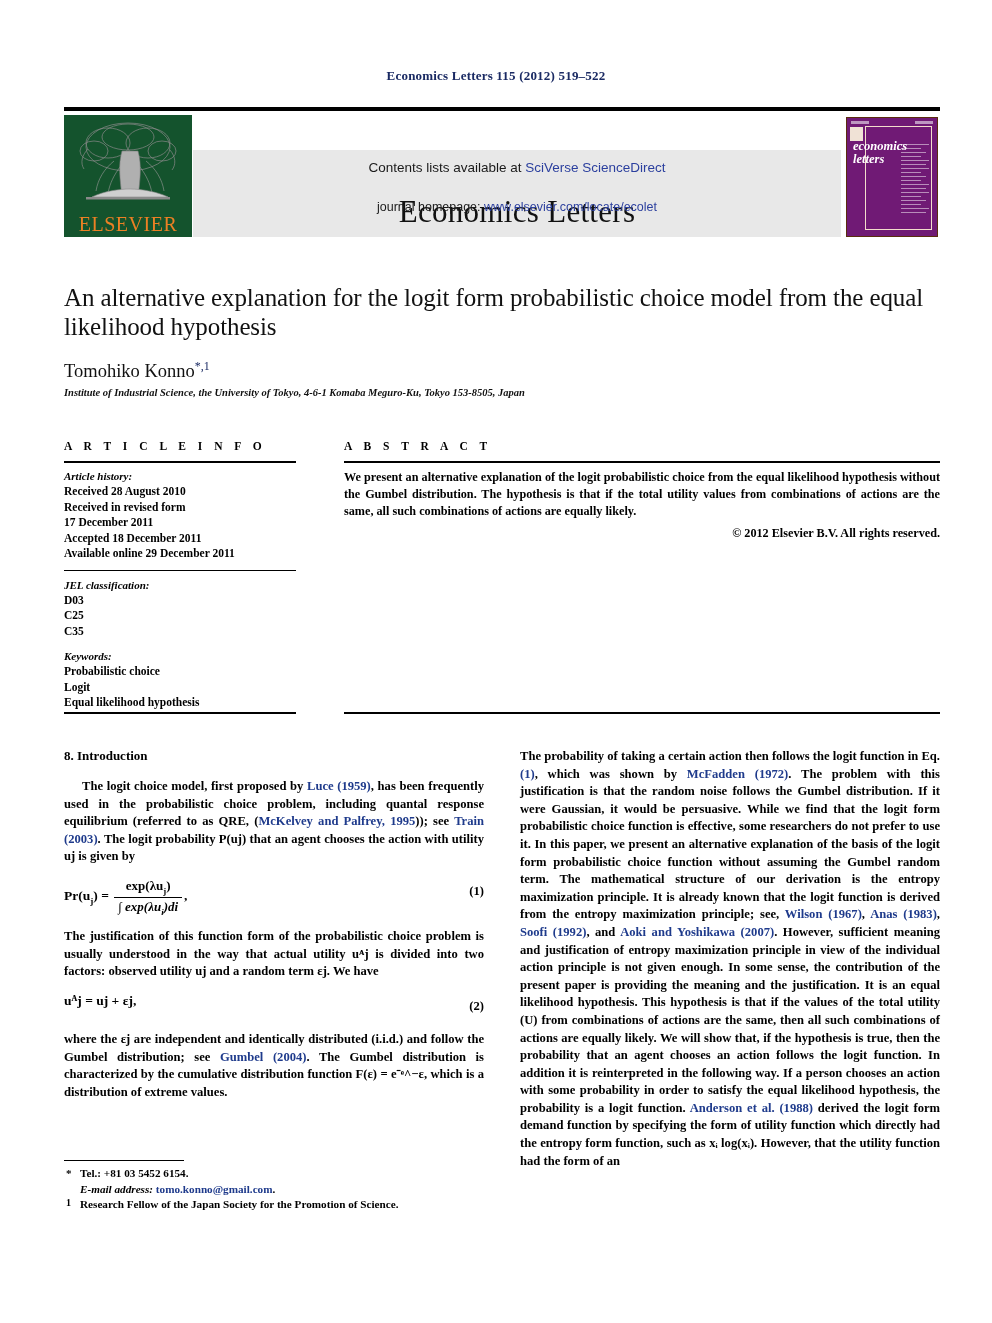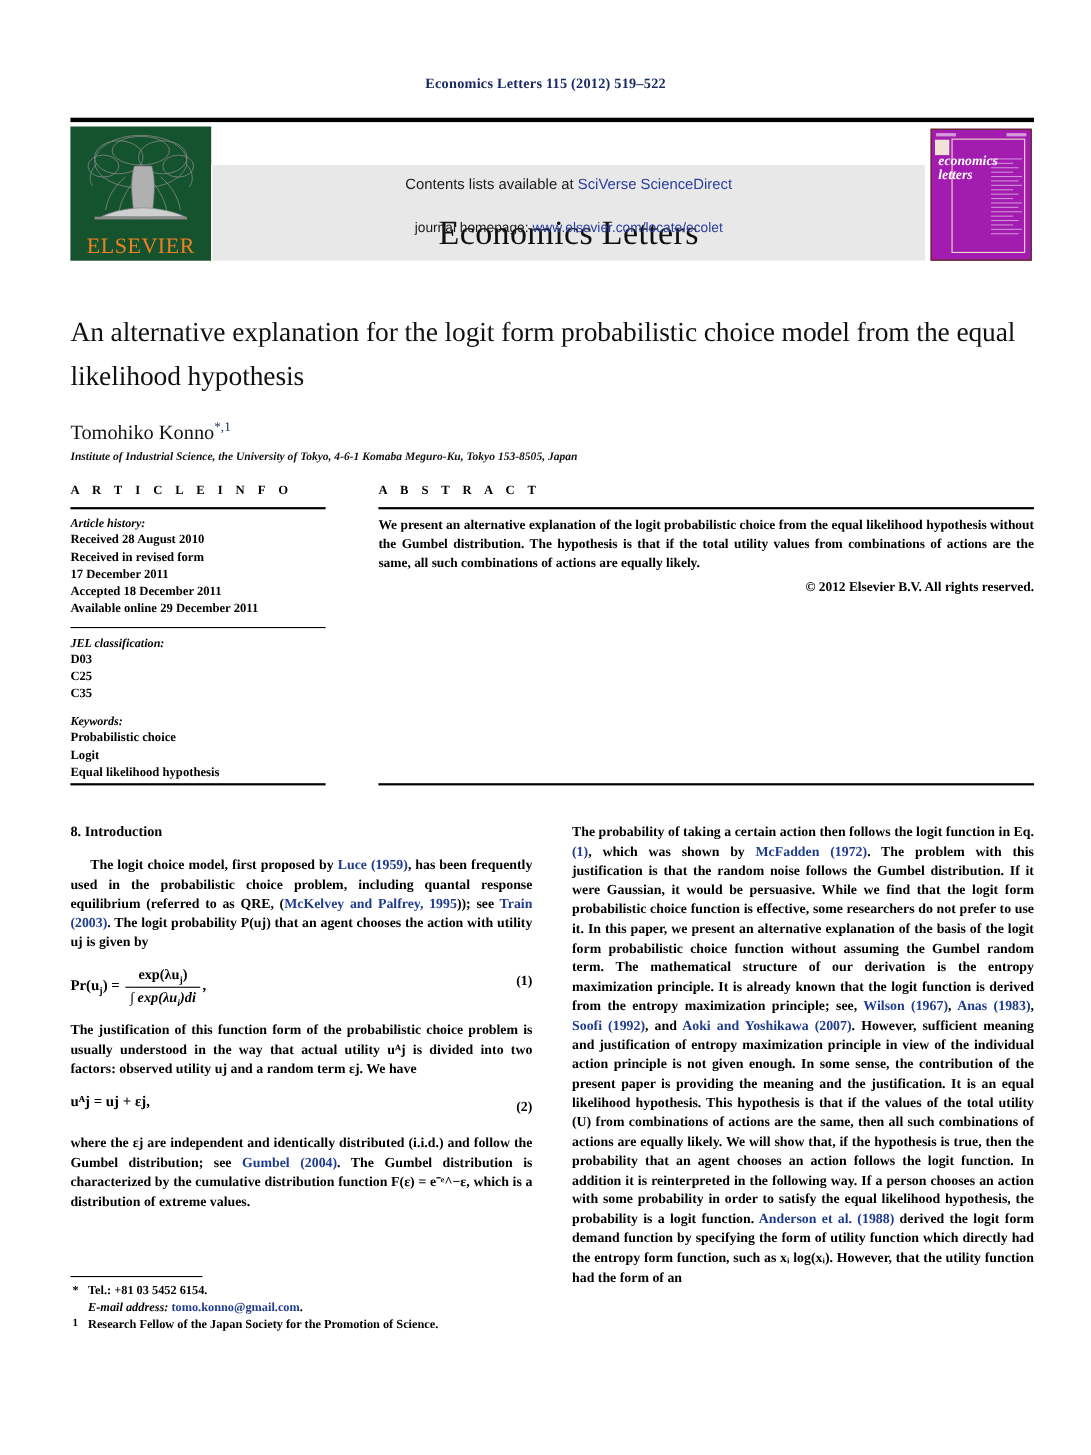--- a/index.html
+++ b/index.html
@@ -125,21 +125,21 @@
     flex: 0 0 98px;
     width: 98px;
     background: #ffffff;
     position: relative;
   }
   .cover-box {
     position: absolute;
     left: 4px; top: 2px;
     width: 90px;
     height: 118px;
-    background: #a21caf;
+    background: #701a75;
     border: 1px solid #5a2d0e;
     overflow: hidden;
   }
   .cover-frame {
     position: absolute;
     left: 18px; top: 8px;
     right: 5px; bottom: 6px;
     border: 1px solid #f3ddcc;
   }
   .cover-title {
@@ -192,21 +192,21 @@
   
   .title-block {
     position: absolute;
     left: 64px;
     top: 283px;
     width: 876px;
   }
   .paper-title {
     font-family: "Liberation Serif", serif;
     font-size: 25px;
-    line-height: 40px;
+    line-height: 29px;
     color: #111111;
     letter-spacing: -0.1px;
   }
   .author-line {
     margin-top: 18px;
     font-family: "Liberation Serif", serif;
     font-size: 18.5px;
     color: #111111;
   }
   .author-mark {

